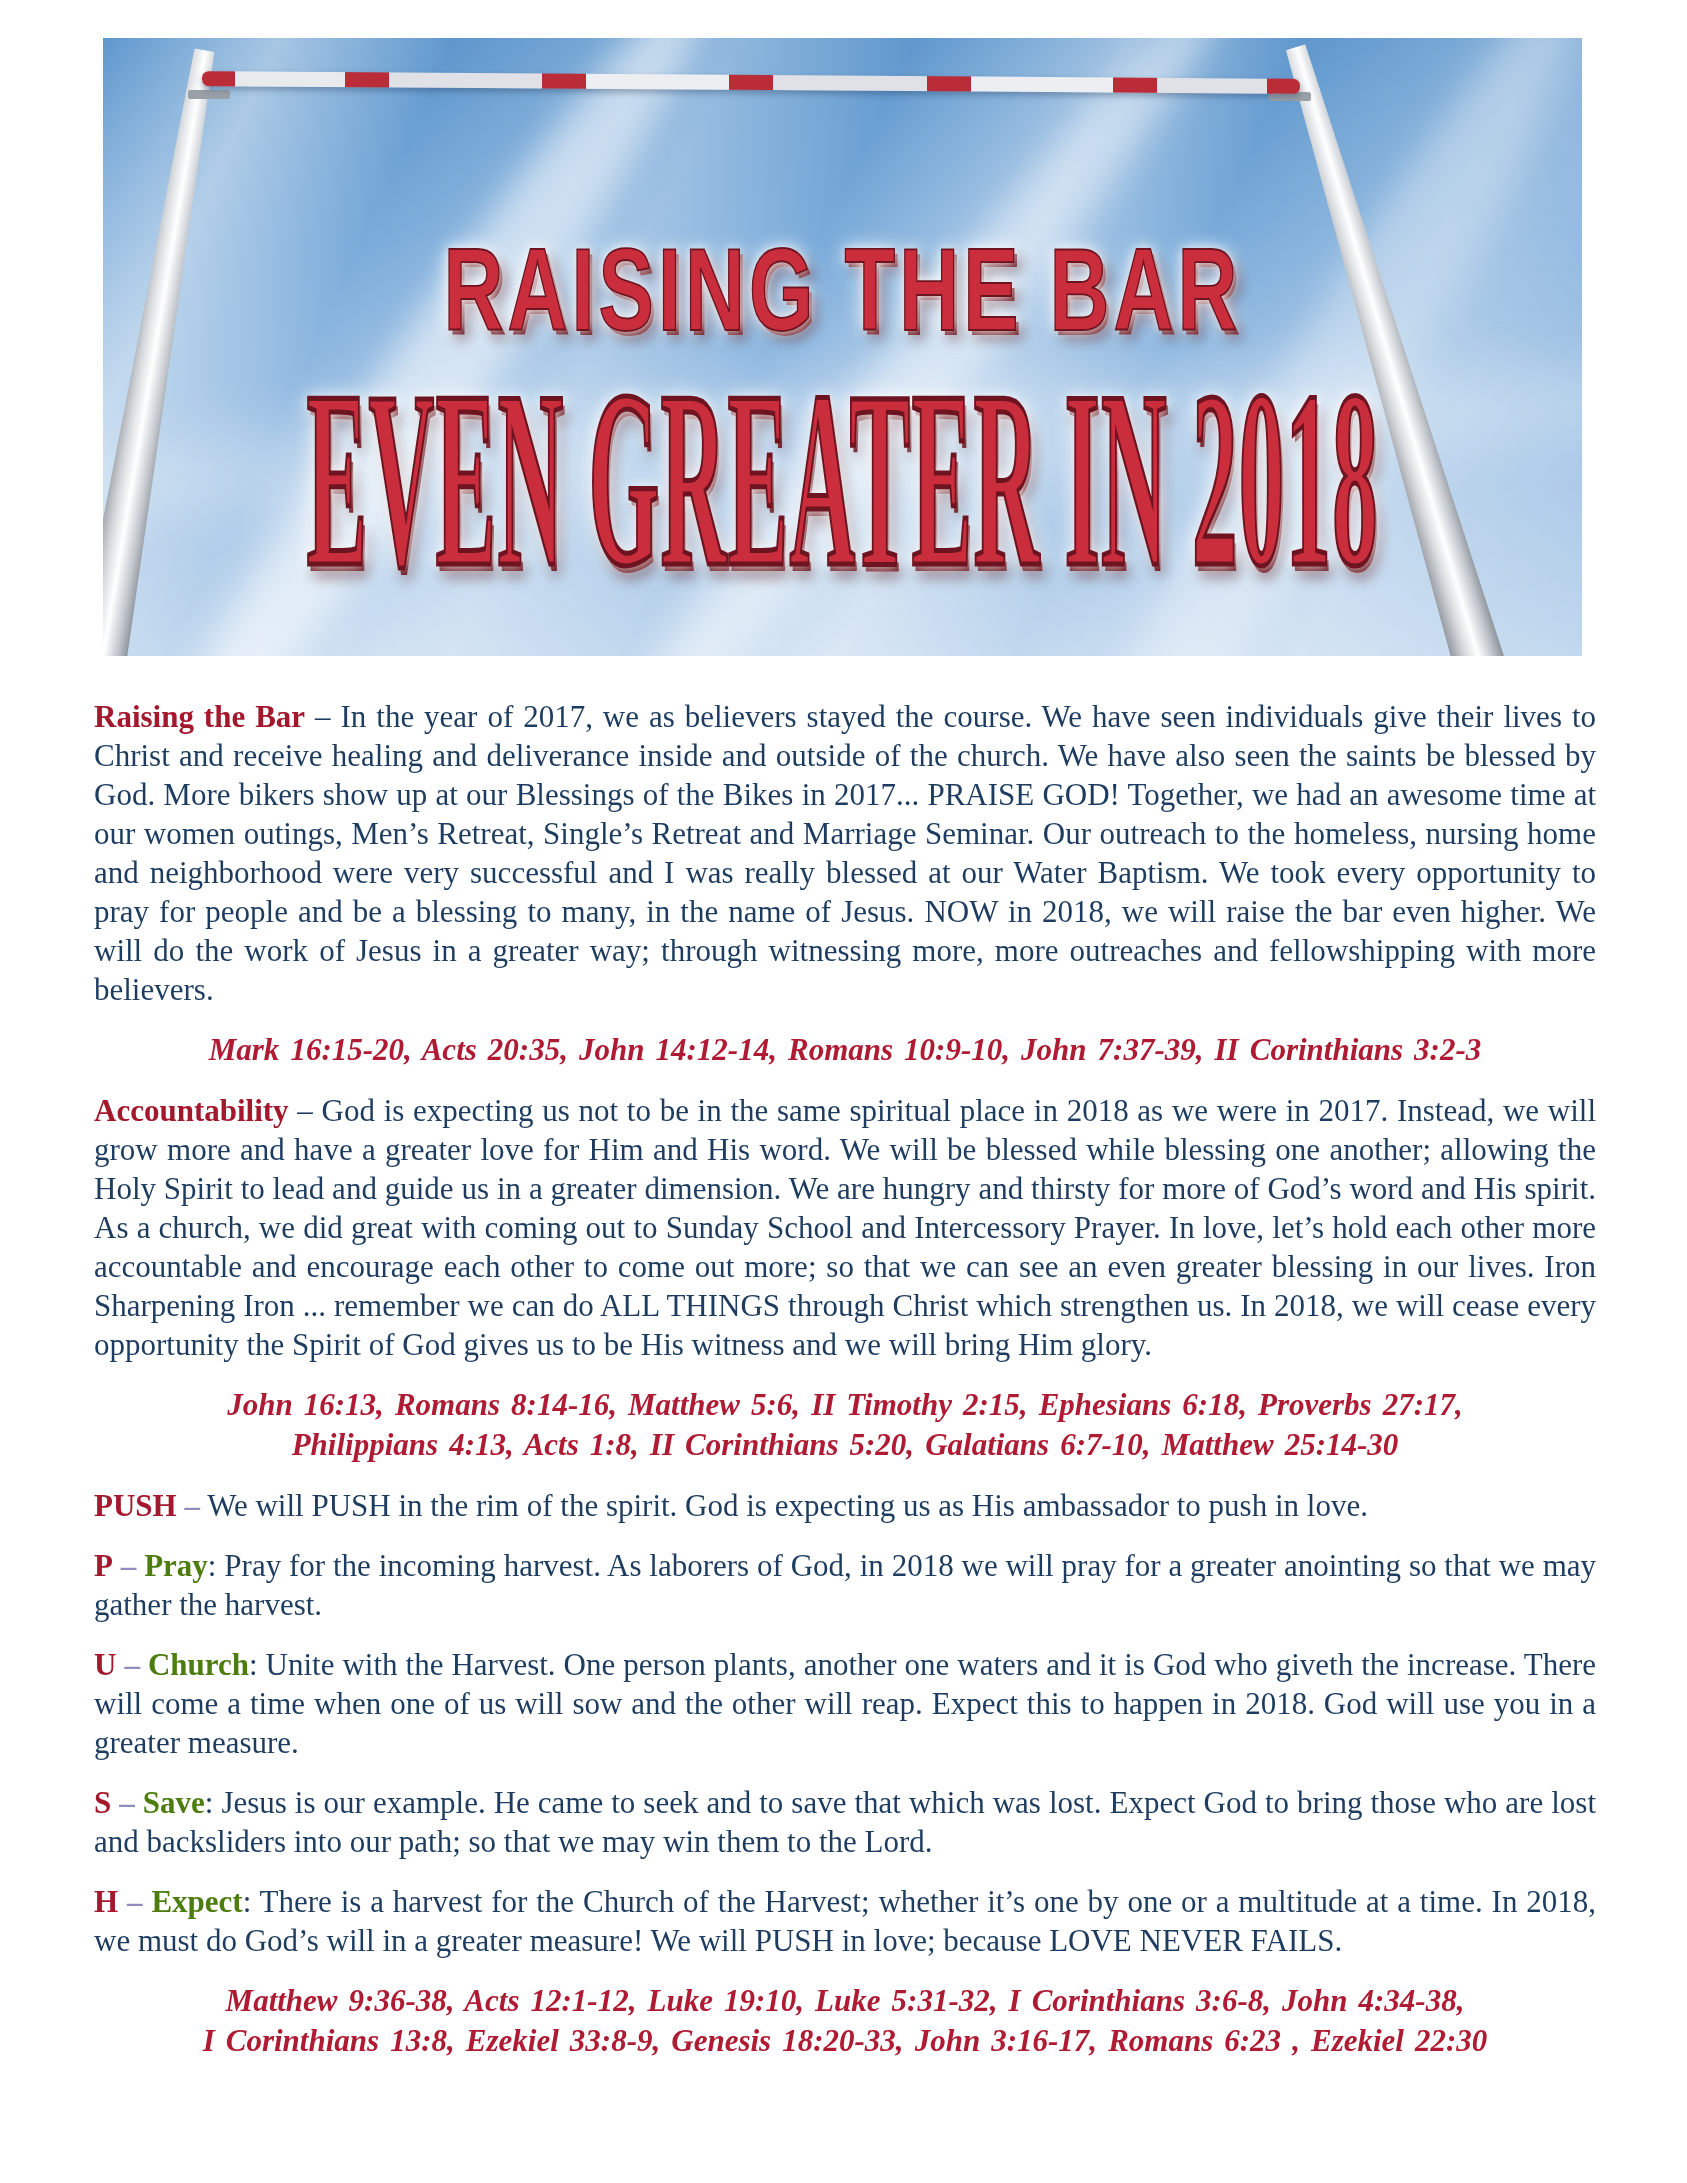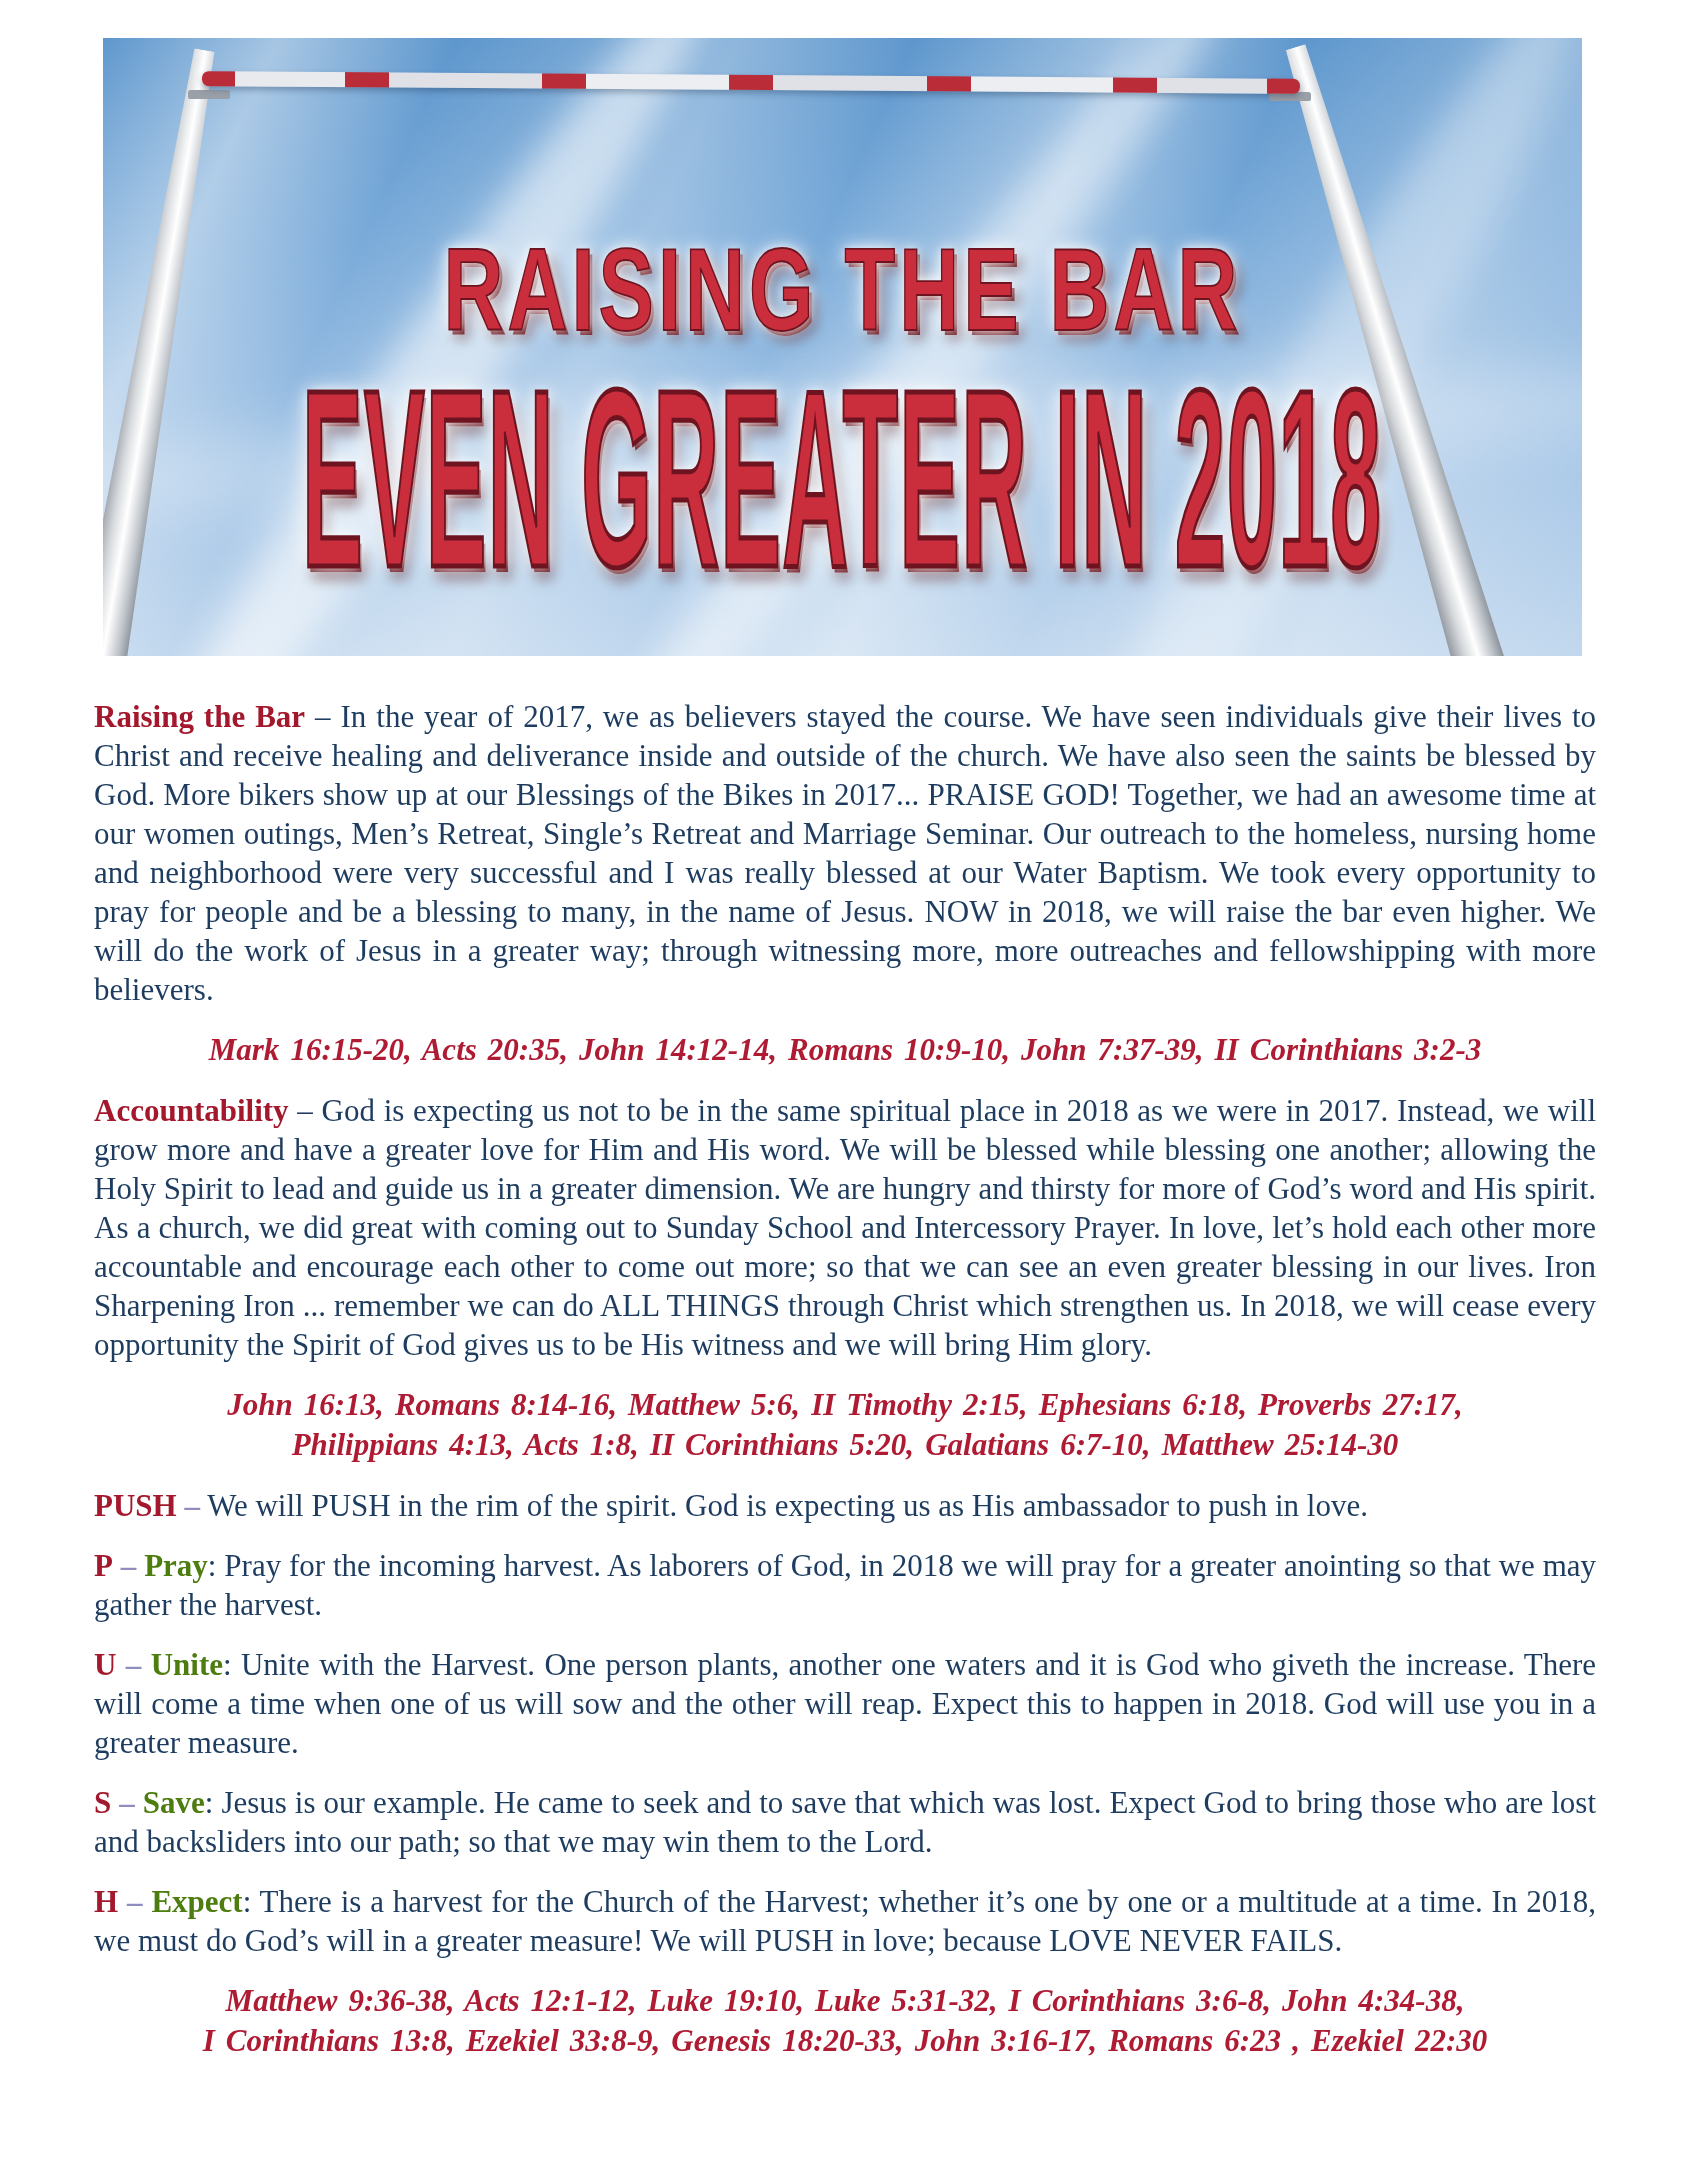--- a/index.html
+++ b/index.html
@@ -86,21 +86,21 @@
   .banner-line1 .stretch {
     display: inline-block;
     transform: scaleY(1.4);
     -webkit-text-stroke: 1.3px #6d1420;
     text-shadow:
       0 0 17px rgba(255,255,255,0.95),
       0 0 8px rgba(255,255,255,0.85),
       3.3px 3.3px 0 #671019,
       6.6px 6.6px 12px rgba(70,10,18,0.55);
   }
-  .banner-line2 { top: 384px; font-size: 99px; letter-spacing: 1.3px; }
+  .banner-line2 { top: 384px; font-size: 99px; letter-spacing: 1.3px; font-family: Liberation Serif, serif; }
   .banner-line2 .stretch {
     display: inline-block;
     transform: scale(0.92, 2.55);
     -webkit-text-stroke: 2px #6d1420;
     text-shadow:
       0 0 14.6px rgba(255,255,255,0.95),
       0 0 6.6px rgba(255,255,255,0.85),
       2.6px 2.6px 0 #671019,
       5.3px 5.3px 9.3px rgba(70,10,18,0.5);
   }
@@ -200,21 +200,21 @@
 
     <p class="para">
       <span class="letter">P</span>
       <span class="dash">–</span>
       <span class="word">Pray</span><span>: Pray for the incoming harvest. As laborers of God, in 2018 we will pray for a greater anointing so that we may gather the harvest.</span>
     </p>
 
     <p class="para">
       <span class="letter">U</span>
       <span class="dash">–</span>
-      <span class="word">Unite</span><span>: Unite with the Harvest. One person plants, another one waters and it is God who giveth the increase. There will come a time when one of us will sow and the other will reap. Expect this to happen in 2018. God will use you in a greater measure.</span>
+      <span class="word">Church</span><span>: Unite with the Harvest. One person plants, another one waters and it is God who giveth the increase. There will come a time when one of us will sow and the other will reap. Expect this to happen in 2018. God will use you in a greater measure.</span>
     </p>
 
     <p class="para">
       <span class="letter">S</span>
       <span class="dash">–</span>
       <span class="word">Save</span><span>: Jesus is our example. He came to seek and to save that which was lost. Expect God to bring those who are lost and backsliders into our path; so that we may win them to the Lord.</span>
     </p>
 
     <p class="para">
       <span class="letter">H</span>

